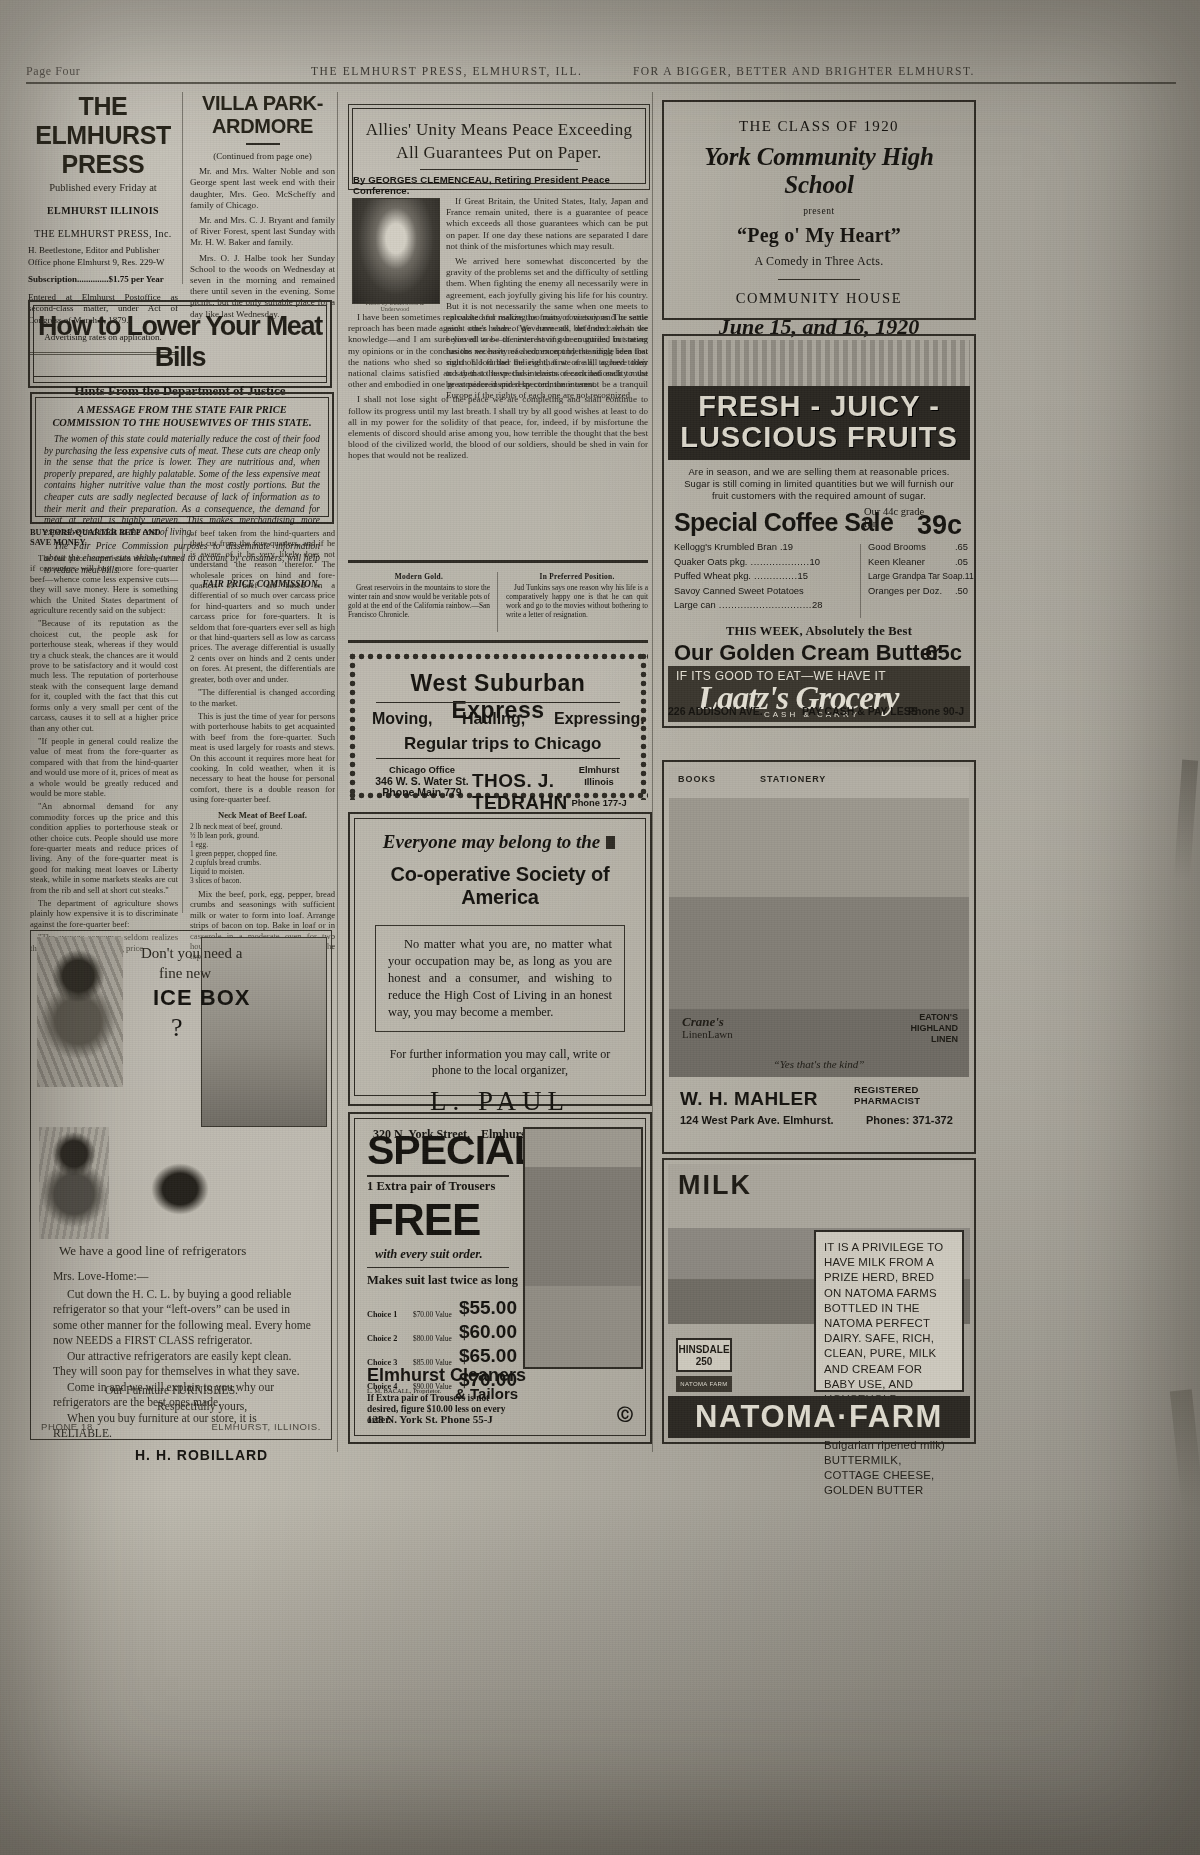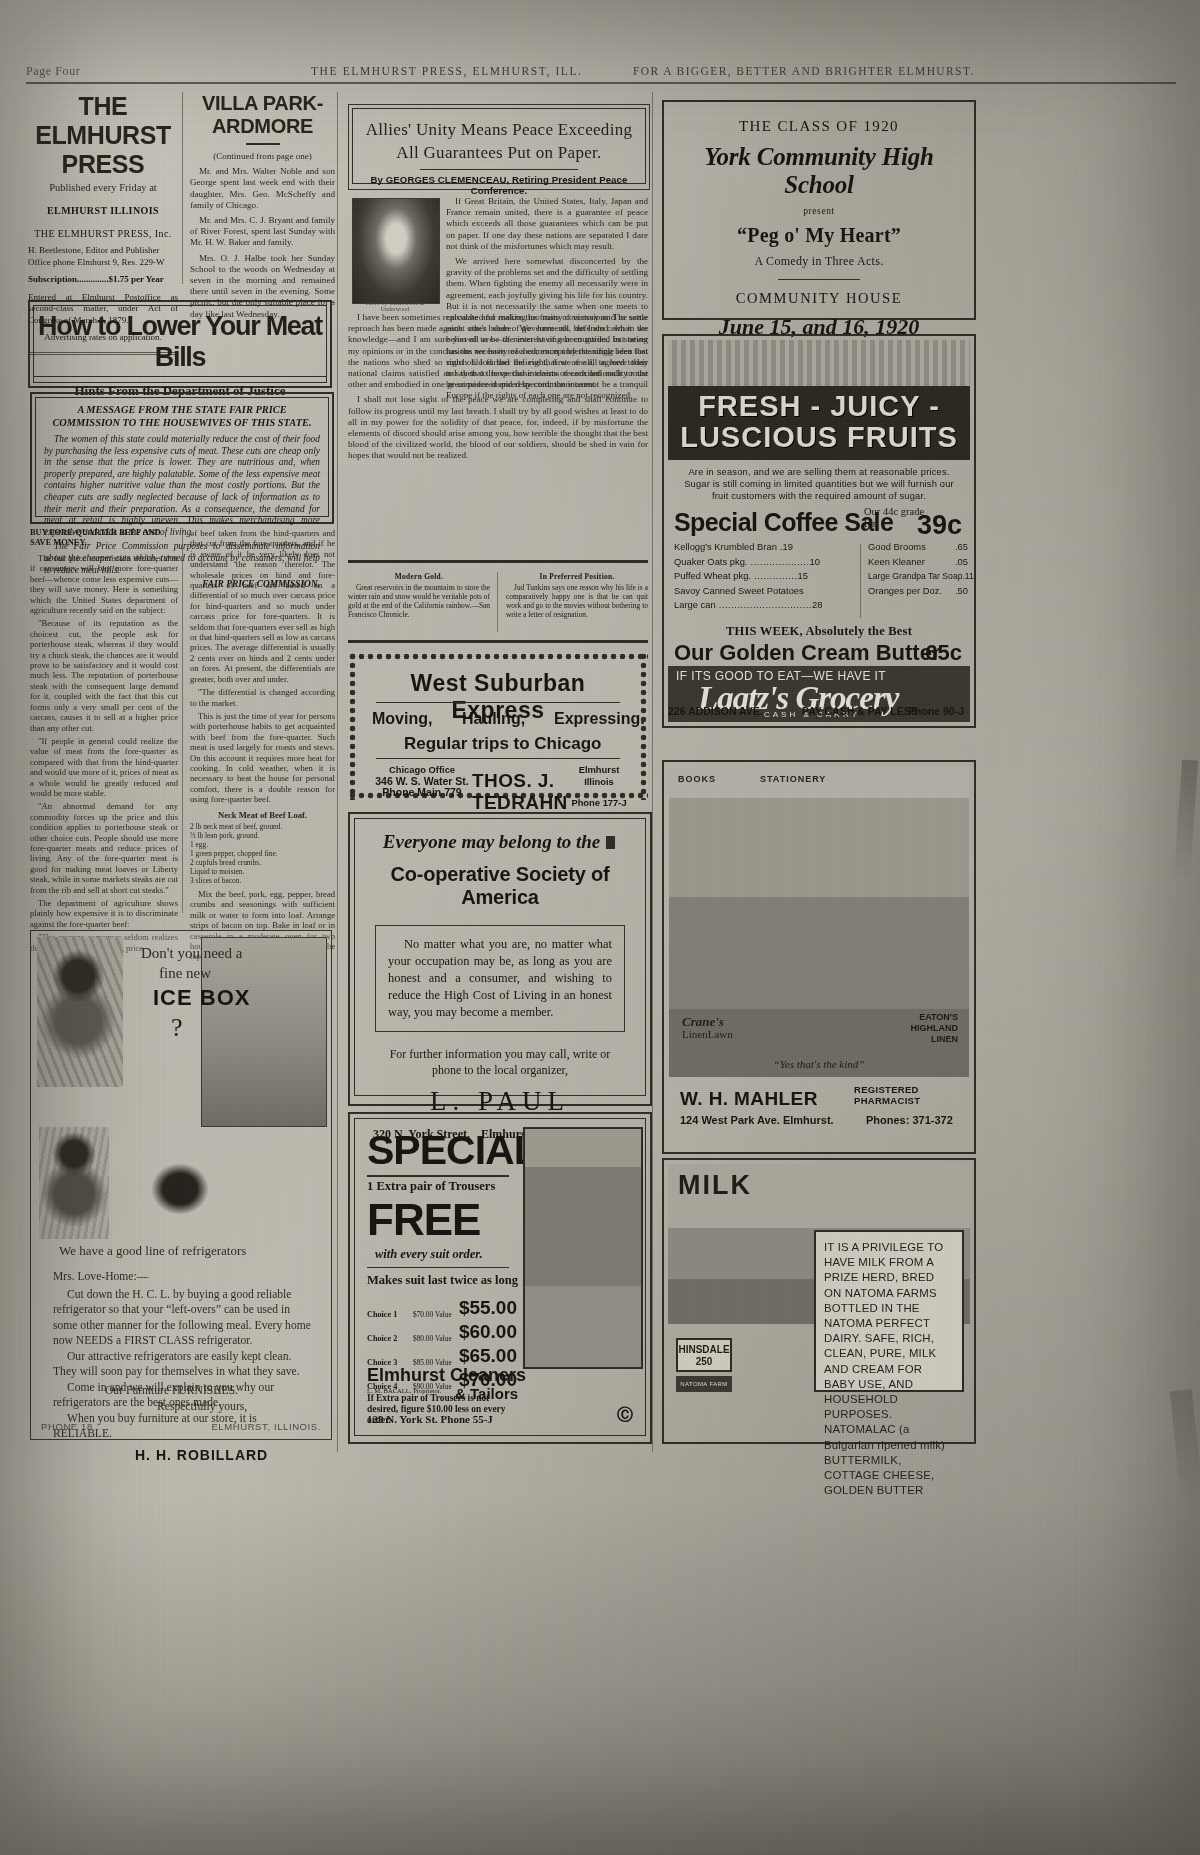--- a/index.html
+++ b/index.html
@@ -64,21 +64,21 @@
     font-family:"Liberation Sans",sans-serif;font-weight:bold;
     font-size:27px;text-align:center;letter-spacing:-1.3px;color:#201d16;
   }
   .meat-sub{font-family:"Liberation Serif",serif;font-weight:bold;font-size:13px;text-align:center;line-height:17px;}
   .msg-head{font-style:italic;font-weight:bold;font-size:10.4px;text-align:center;line-height:13px;}
   .msg-body{font-style:italic;font-size:9.4px;line-height:11.6px;text-align:justify;}
   .msg-body p{margin:0 0 3px 0;text-indent:10px;}
 
   
   .allies-h{font-size:17px;text-align:center;line-height:23px;letter-spacing:.3px;color:#201d16;}
-  .allies-by{font-family:"Liberation Sans",sans-serif;font-weight:bold;font-size:9.6px;text-align:center;letter-spacing:.1px;}
+  .allies-by{font-family:"Liberation Sans",sans-serif;font-weight:bold;font-size:9.6px;letter-spacing:.1px;}
 
   
   .yk1{font-size:15px;letter-spacing:1.4px;text-align:center;}
   .yk2{font-family:"Liberation Serif",serif;font-weight:bold;font-style:italic;font-size:25px;text-align:center;letter-spacing:-.2px;}
   .yk3{font-size:9.5px;text-align:center;letter-spacing:.6px;}
   .yk4{font-family:"Liberation Serif",serif;font-weight:bold;font-size:20px;text-align:center;letter-spacing:.2px;}
   .yk5{font-size:12px;text-align:center;letter-spacing:.3px;}
   .yk6{font-size:14.5px;letter-spacing:1.6px;text-align:center;}
   .yk7{font-family:"Liberation Serif",serif;font-weight:bold;font-style:italic;font-size:22px;text-align:center;}
 
@@ -532,20 +532,23 @@
 
     <div class="milk-t" style="position:absolute;left:14px;top:10px;">MILK</div>
 
     <div style="position:absolute;left:150px;top:70px;width:150px;height:162px;background:#cdc9be;border:2px solid #2b2822;padding:8px;box-sizing:border-box;">
       <div class="milk-copy">IT IS A PRIVILEGE TO HAVE MILK FROM A PRIZE HERD, BRED ON NATOMA FARMS BOTTLED IN THE NATOMA PERFECT DAIRY. SAFE, RICH, CLEAN, PURE, MILK AND CREAM FOR BABY USE, AND HOUSEHOLD PURPOSES. NATOMALAC (a Bulgarian ripened milk) BUTTERMILK, COTTAGE CHEESE, GOLDEN BUTTER</div>
     </div>
 
     <div class="hinsdale" style="position:absolute;left:12px;top:178px;width:56px;height:34px;padding-top:4px;box-sizing:border-box;">HINSDALE 250</div>
     <div style="position:absolute;left:12px;top:216px;width:56px;height:16px;background:#3a362e;color:#ddd9cd;font-family:'Liberation Sans',sans-serif;font-size:6px;text-align:center;line-height:16px;letter-spacing:.4px;">NATOMA FARM</div>
 
+    <div class="natoma" style="position:absolute;left:4px;top:236px;width:302px;height:42px;line-height:42px;text-align:center;">
+      <span>NATOMA·FARM</span>
+    </div>
   </div>
 
   <div style="position:absolute;right:6px;top:760px;width:16px;height:120px;background:
       linear-gradient(180deg, rgba(60,56,48,.35), rgba(0,0,0,0));transform:rotate(4deg);"></div>
   <div style="position:absolute;right:2px;top:1390px;width:22px;height:120px;background:
       linear-gradient(180deg, rgba(70,66,56,.30), rgba(0,0,0,0));transform:rotate(-6deg);"></div>
   <div style="position:absolute;left:0;bottom:0;width:1200px;height:360px;background:linear-gradient(180deg, rgba(0,0,0,0), rgba(45,41,34,.30));"></div>
 </div>
 
 <div class="grain"></div>

